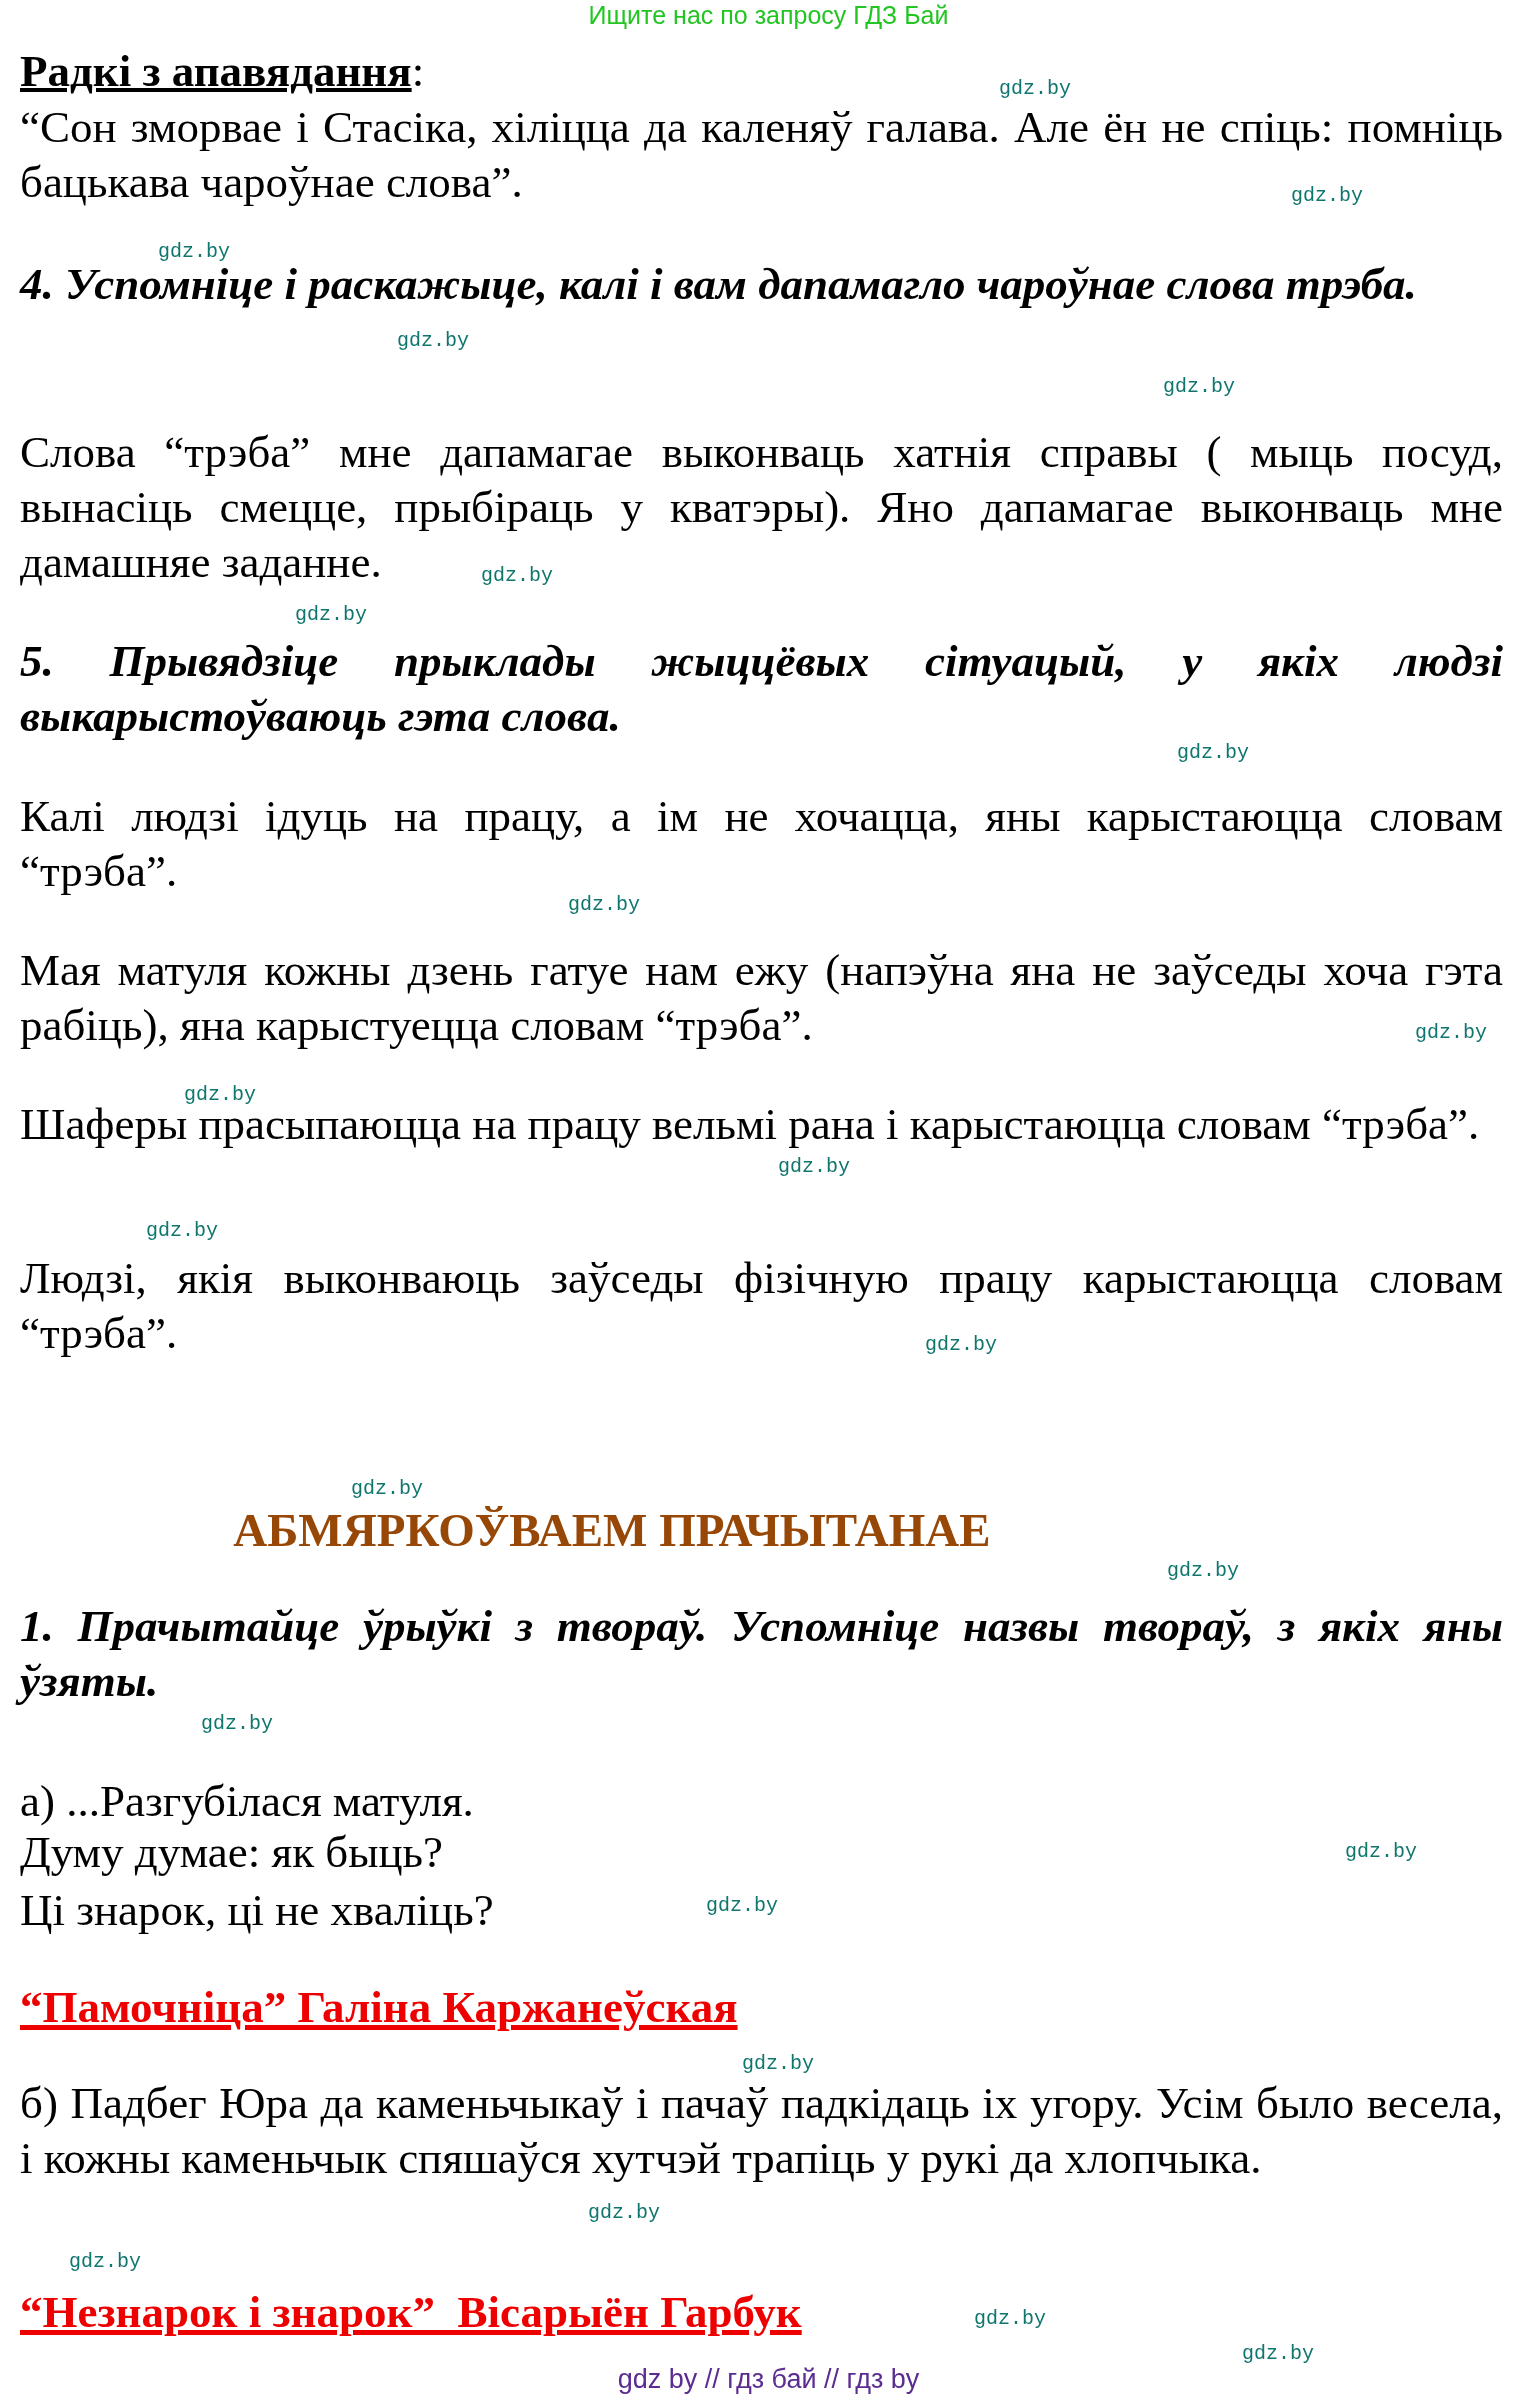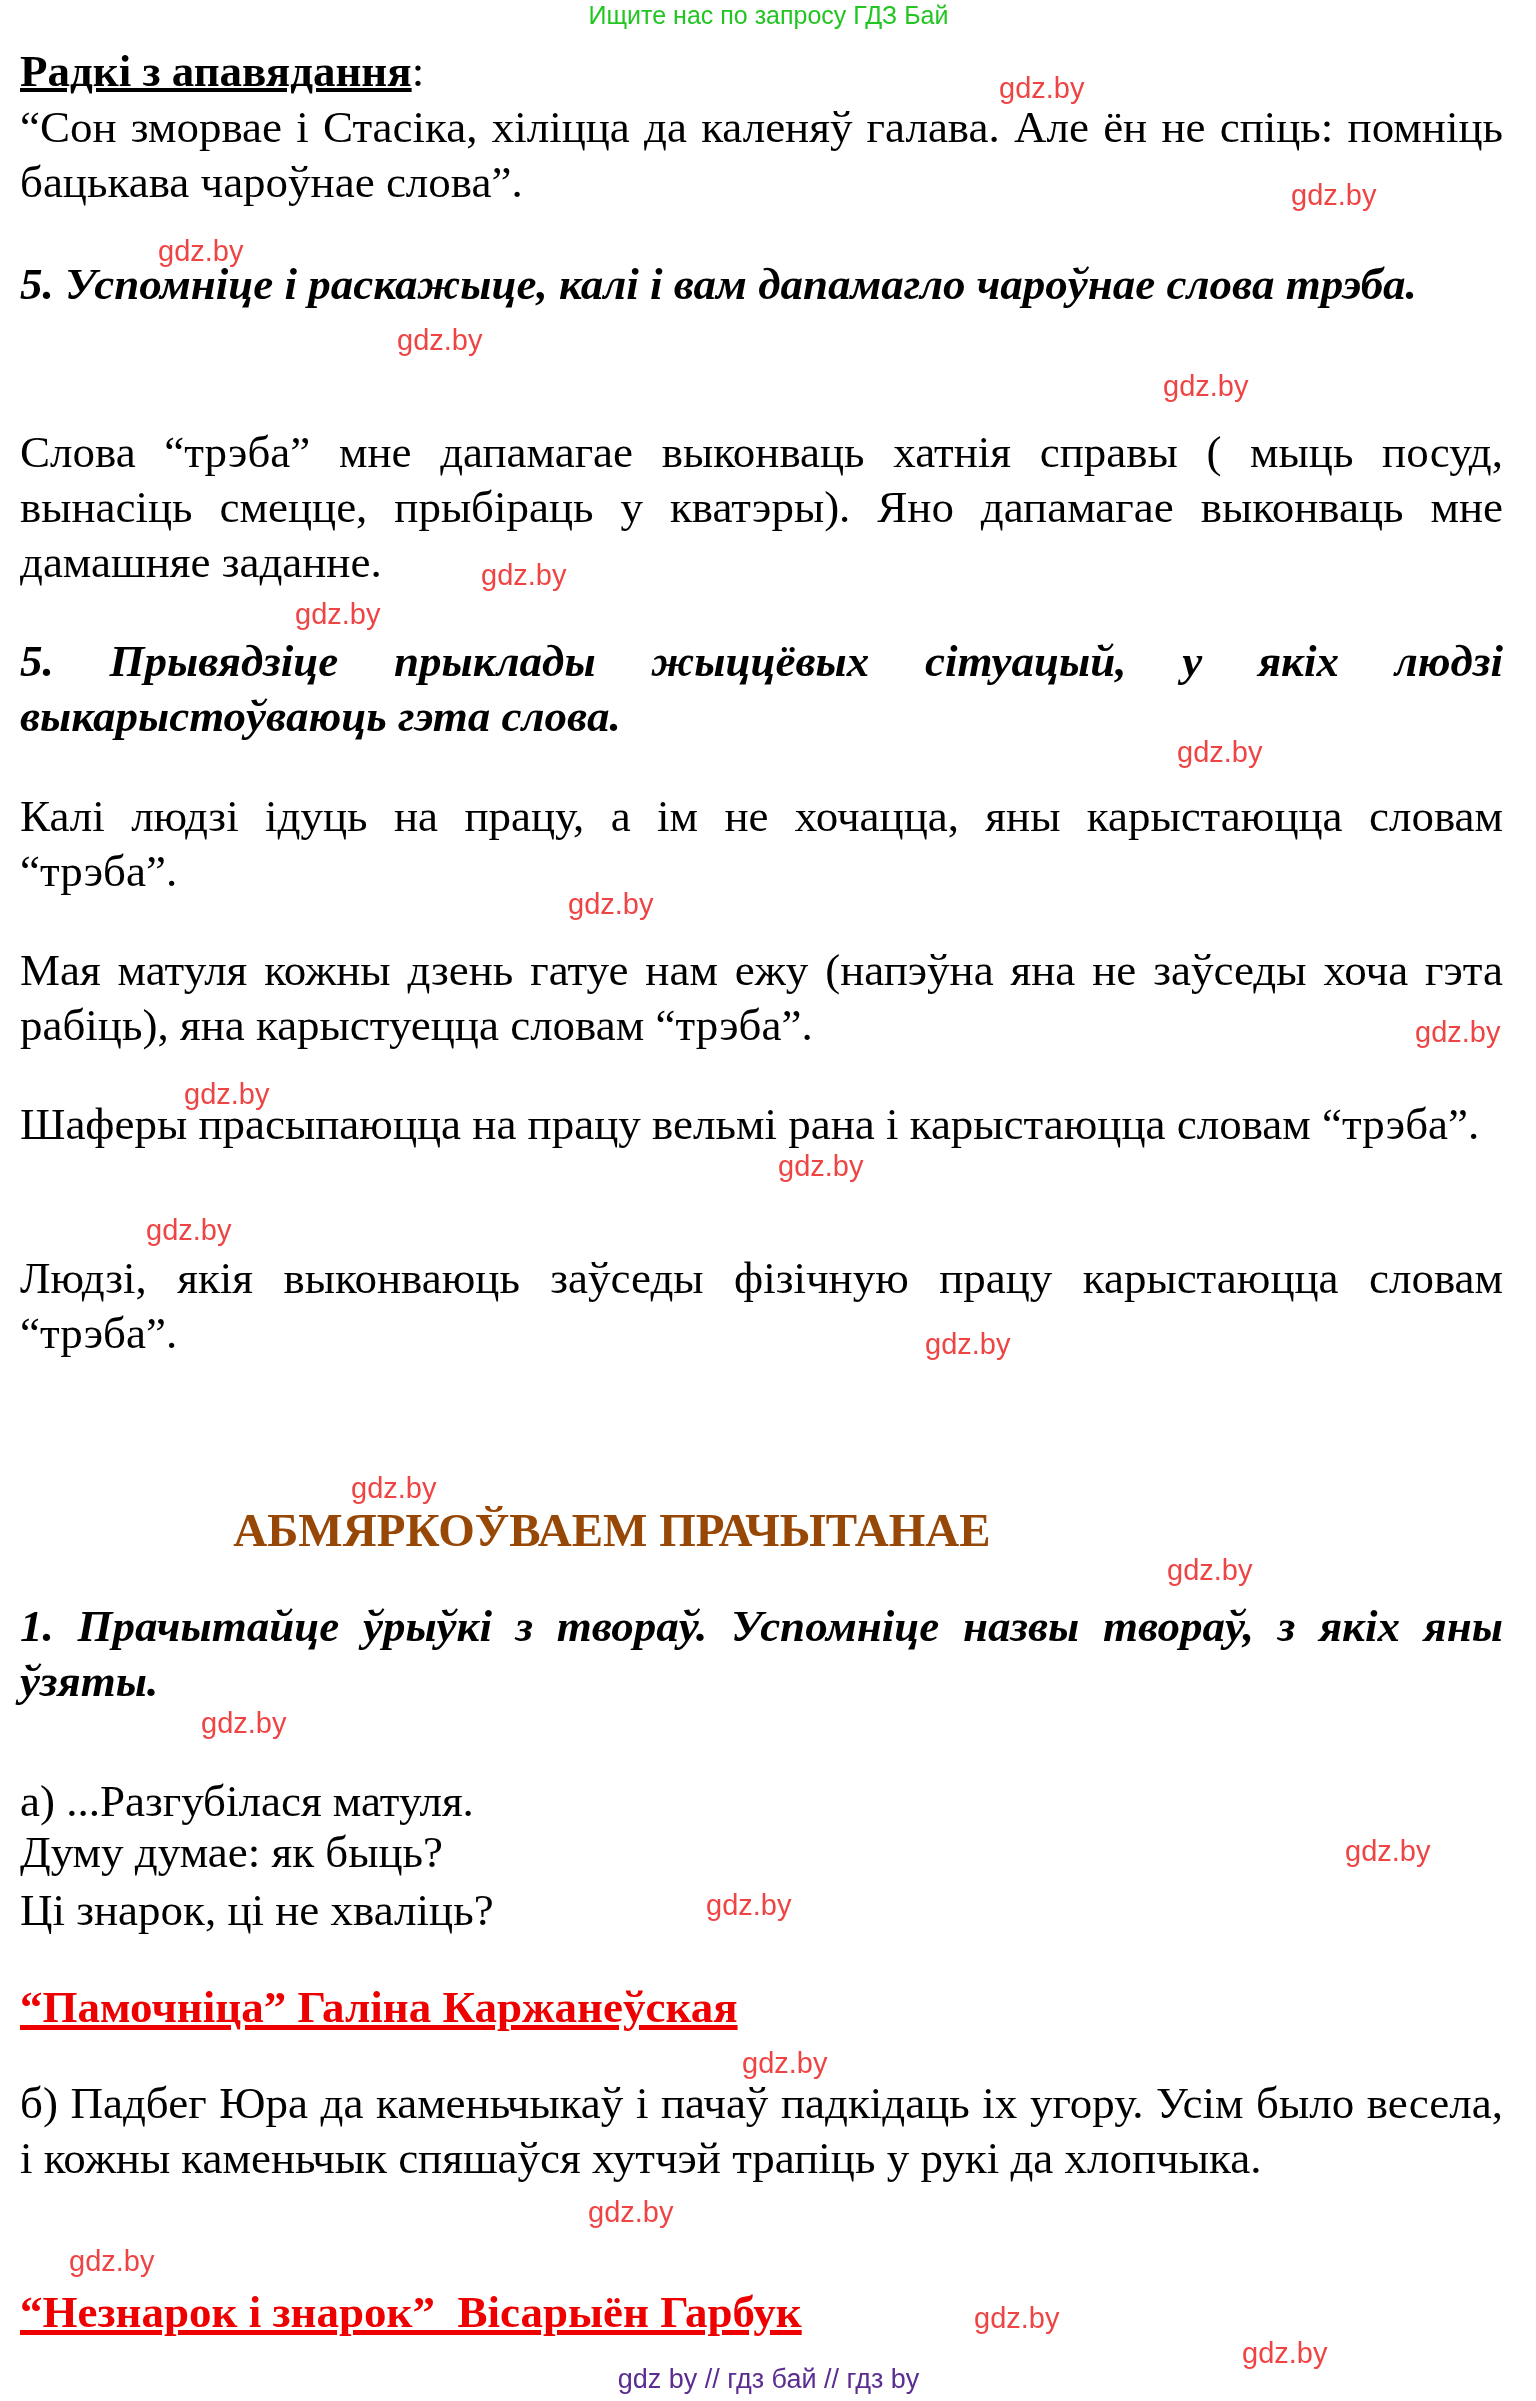--- a/index.html
+++ b/index.html
@@ -2,22 +2,22 @@
 <html style="font-size:13.4px"><head>
 <meta charset="utf-8">
 <style>
   html, body { margin: 0; padding: 0; background: #ffffff; }
   body { width: 1537px; height: 2401px; position: relative; overflow: hidden;
          font-family: "Liberation Serif", "DejaVu Serif", serif; color: #000; }
   .abs { position: absolute; }
   .top-banner { top: 0; left: 0; width: 1537px; text-align: center;
                 font-family: "Liberation Sans", "DejaVu Sans", sans-serif;
                 font-size: 25px; line-height: 30px; color: #22c522; }
-  .wm { font-family: Liberation Sans, sans-serif; font-size: 29px;
-        line-height: 27px; color: #ef4444; white-space: nowrap; }
+  .wm { font-family: Liberation Mono, monospace; font-size: 20px;
+        line-height: 27px; color: #0f766e; white-space: nowrap; }
   .text { left: 20px; width: 1483px; font-size: 45px; line-height: 55px;
           text-align: justify; text-align-last: left; }
   .bold-ul { font-weight: bold; text-decoration: underline; text-decoration-thickness: 4.2px; }
   .task { font-weight: bold; font-style: italic; }
   .section-heading { left: 0; width: 1224px; text-align: center; font-size: 47px;
                      font-weight: bold; color: #974706; line-height: 55px; }
   .source { left: 20px; font-size: 45px; font-weight: bold; color: #ee0000;
             text-decoration: underline; text-decoration-thickness: 5px; line-height: 55px; white-space: nowrap; }
   .footer { bottom: 6.7px; left: 0; width: 1537px; text-align: center;
             font-family: "Liberation Sans", "DejaVu Sans", sans-serif; font-size: 27px;
@@ -27,21 +27,21 @@
 </head>
 <body>
 
 <div class="abs top-banner">Ищите нас по запросу ГДЗ Бай</div>
 
 <div class="abs text" style="top:44px;">
   <span class="bold-ul">Радкі з апавядання</span><span>:</span>
 </div>
 <div class="abs text" style="top:100px;">“Сон зморвае і Стасіка, хіліцца да каленяў галава. Але ён не спіць: помніць бацькава чароўнае слова”.</div>
 
-<div class="abs text task" style="top:257px;">5.  Успомніце і раскажыце, калі і вам дапамагло чароўнае слова трэба.</div>
+<div class="abs text task" style="top:257px;">4.  Успомніце і раскажыце, калі і вам дапамагло чароўнае слова трэба.</div>
 <div class="abs text" style="top:425px;">Слова “трэба” мне дапамагае выконваць хатнія справы ( мыць посуд, вынасіць смецце, прыбіраць у кватэры). Яно дапамагае выконваць мне дамашняе заданне.</div>
 
 <div class="abs text task" style="top:634px;">5.  Прывядзіце прыклады жыццёвых сітуацый, у якіх людзі выкарыстоўваюць гэта слова.</div>
 <div class="abs text" style="top:789px;">Калі людзі ідуць на працу, а ім не хочацца, яны карыстаюцца словам “трэба”.</div>
 <div class="abs text" style="top:943px;">Мая матуля кожны дзень гатуе нам ежу (напэўна яна не заўседы хоча гэта рабіць), яна карыстуецца словам “трэба”.</div>
 <div class="abs text" style="top:1097px;">Шаферы прасыпаюцца на працу вельмі рана і карыстаюцца словам “трэба”.</div>
 <div class="abs text" style="top:1251px;">Людзі, якія выконваюць заўседы фізічную працу карыстаюцца словам “трэба”.</div>
 
 <div class="abs section-heading" style="top:1503px;">АБМЯРКОЎВАЕМ ПРАЧЫТАНАЕ</div>
 

